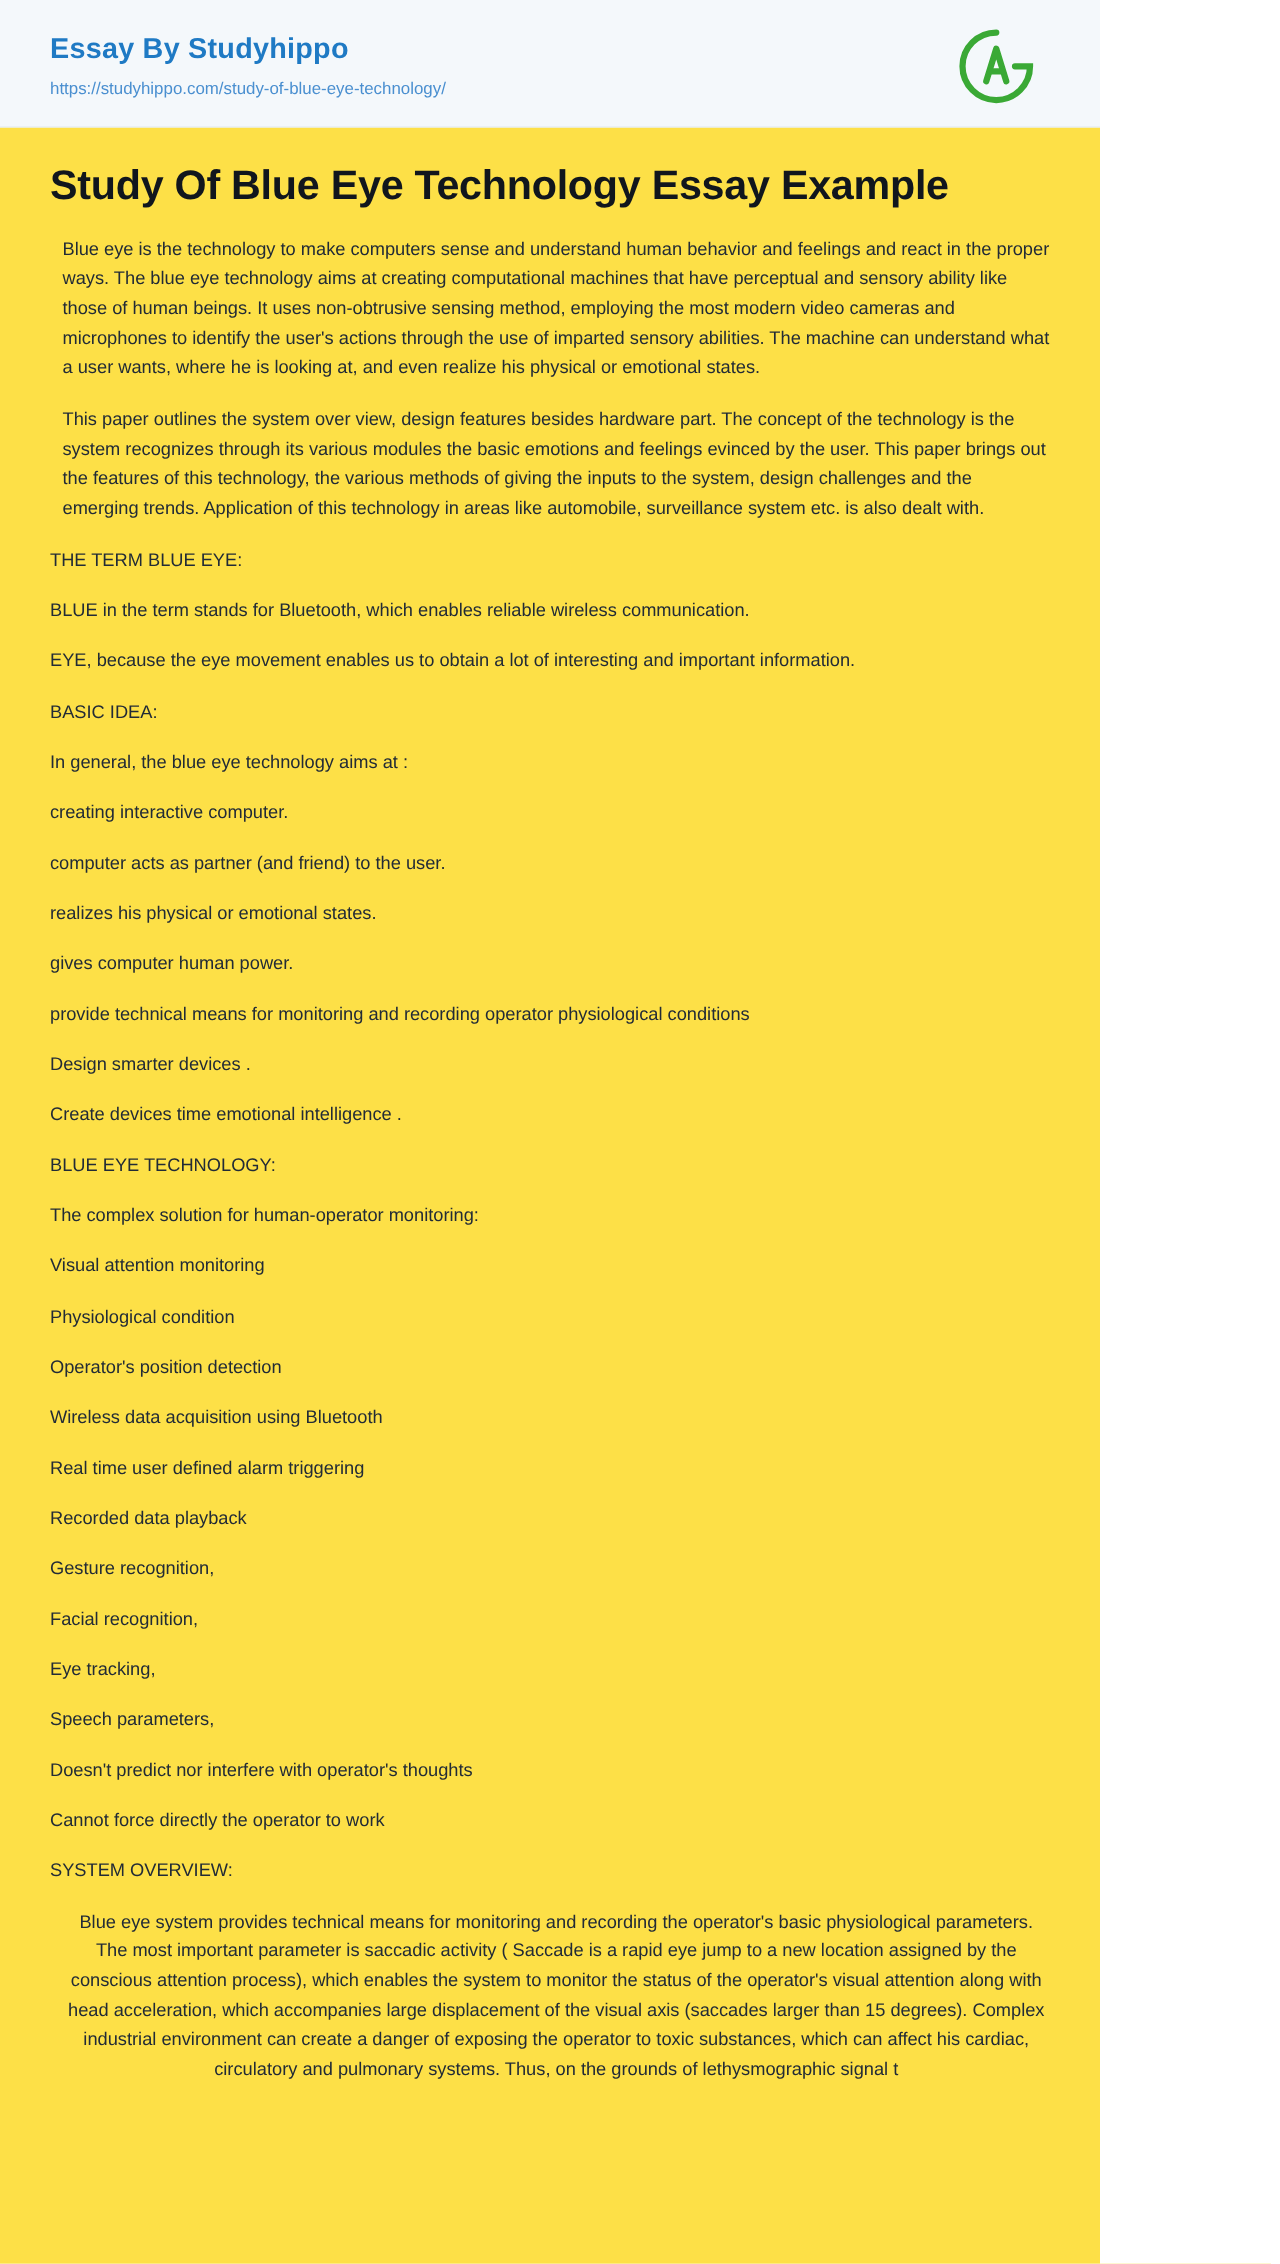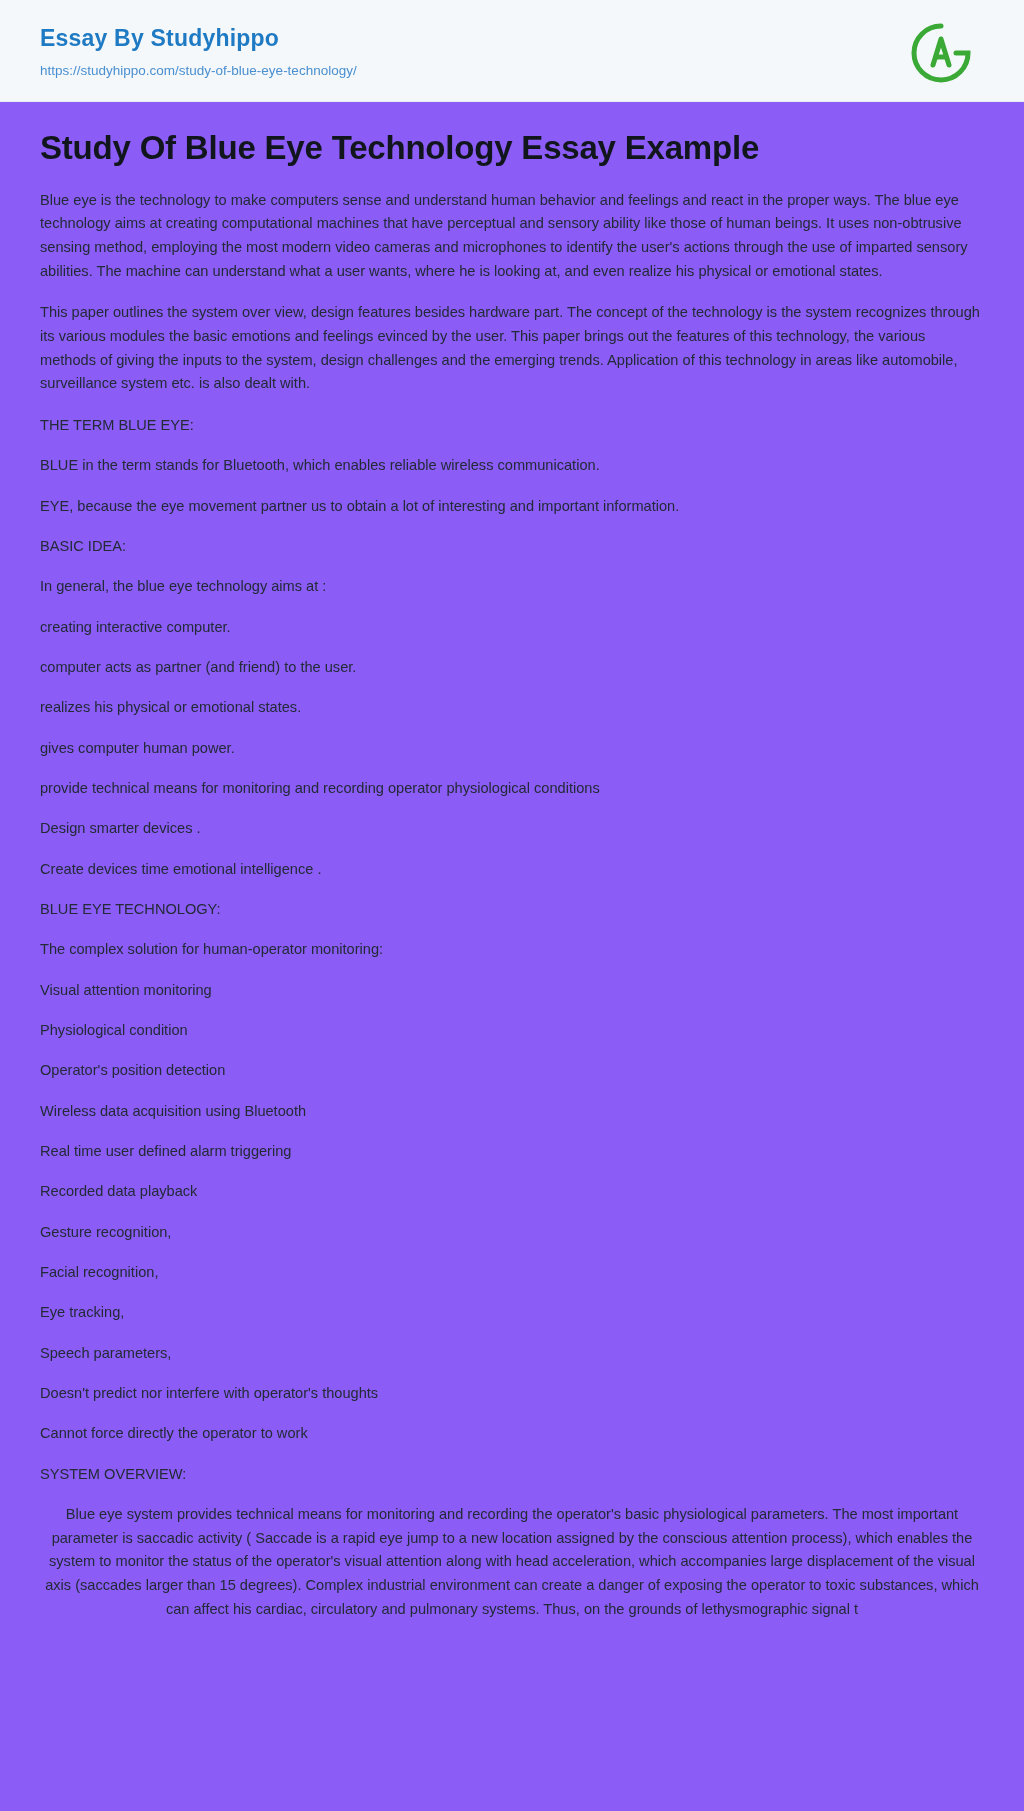--- a/index.html
+++ b/index.html
@@ -6,23 +6,23 @@
     margin: 0;
     padding: 0;
   }
   body {
     width: 1024px;
     background: #ffffff;
     font-family: "Liberation Sans", sans-serif;
     color: #1f2733;
   }
   .page {
-    width: 1024px;
+    width: 880px;
     min-height: 1811px;
-    background: #8b5cf6;
+    background: #fde047;
     box-sizing: border-box;
   }
   
   .header {
     background: #f4f8fb;
     padding: 26px 40px 22px 40px;
     position: relative;
     border-bottom: 1px solid #e6edf3;
     min-height: 66px;
     box-sizing: border-box;
@@ -59,21 +59,21 @@
     font-weight: bold;
     color: #11161d;
     margin: 0 0 20px 0;
     line-height: 1.22;
     letter-spacing: -0.2px;
   }
   .para {
     font-size: 14.6px;
     line-height: 1.62;
     color: #222b36;
-    margin: 0 0 18px 0;
+    margin: 0 0 18px 10px;
   }
   .para:last-child { margin-bottom: 0; text-align: center; }
   .line {
     font-size: 14.6px;
     line-height: 1.6;
     color: #222b36;
     margin: 0 0 17px 0;
   }
 </style>
 </head>
@@ -93,21 +93,21 @@
     </div>
   </div>
 
   <div class="article">
     <h1 class="title">Study Of Blue Eye Technology Essay Example</h1>
     <div id="essay-body">
         <p class="para">Blue eye is the technology to make computers sense and understand human behavior and feelings and react in the proper ways. The blue eye technology aims at creating computational machines that have perceptual and sensory ability like those of human beings. It uses non-obtrusive sensing method, employing the most modern video cameras and microphones to identify the user's actions through the use of imparted sensory abilities. The machine can understand what a user wants, where he is looking at, and even realize his physical or emotional states.</p>
         <p class="para">This paper outlines the system over view, design features besides hardware part. The concept of the technology is the system recognizes through its various modules the basic emotions and feelings evinced by the user. This paper brings out the features of this technology, the various methods of giving the inputs to the system, design challenges and the emerging trends. Application of this technology in areas like automobile, surveillance system etc. is also dealt with.</p>
         <p class="line">THE TERM BLUE EYE:</p>
         <p class="line">BLUE in the term stands for Bluetooth, which enables reliable wireless communication.</p>
-        <p class="line">EYE, because the eye movement partner us to obtain a lot of interesting and important information.</p>
+        <p class="line">EYE, because the eye movement enables us to obtain a lot of interesting and important information.</p>
         <p class="line">BASIC IDEA:</p>
         <p class="line">In general, the blue eye technology aims at :</p>
         <p class="line">creating interactive computer.</p>
         <p class="line">computer acts as partner (and friend) to the user.</p>
         <p class="line">realizes his physical or emotional states.</p>
         <p class="line">gives computer human power.</p>
         <p class="line">provide technical means for monitoring and recording operator physiological conditions</p>
         <p class="line">Design smarter devices .</p>
         <p class="line">Create devices time emotional intelligence .</p>
         <p class="line">BLUE EYE TECHNOLOGY:</p>

